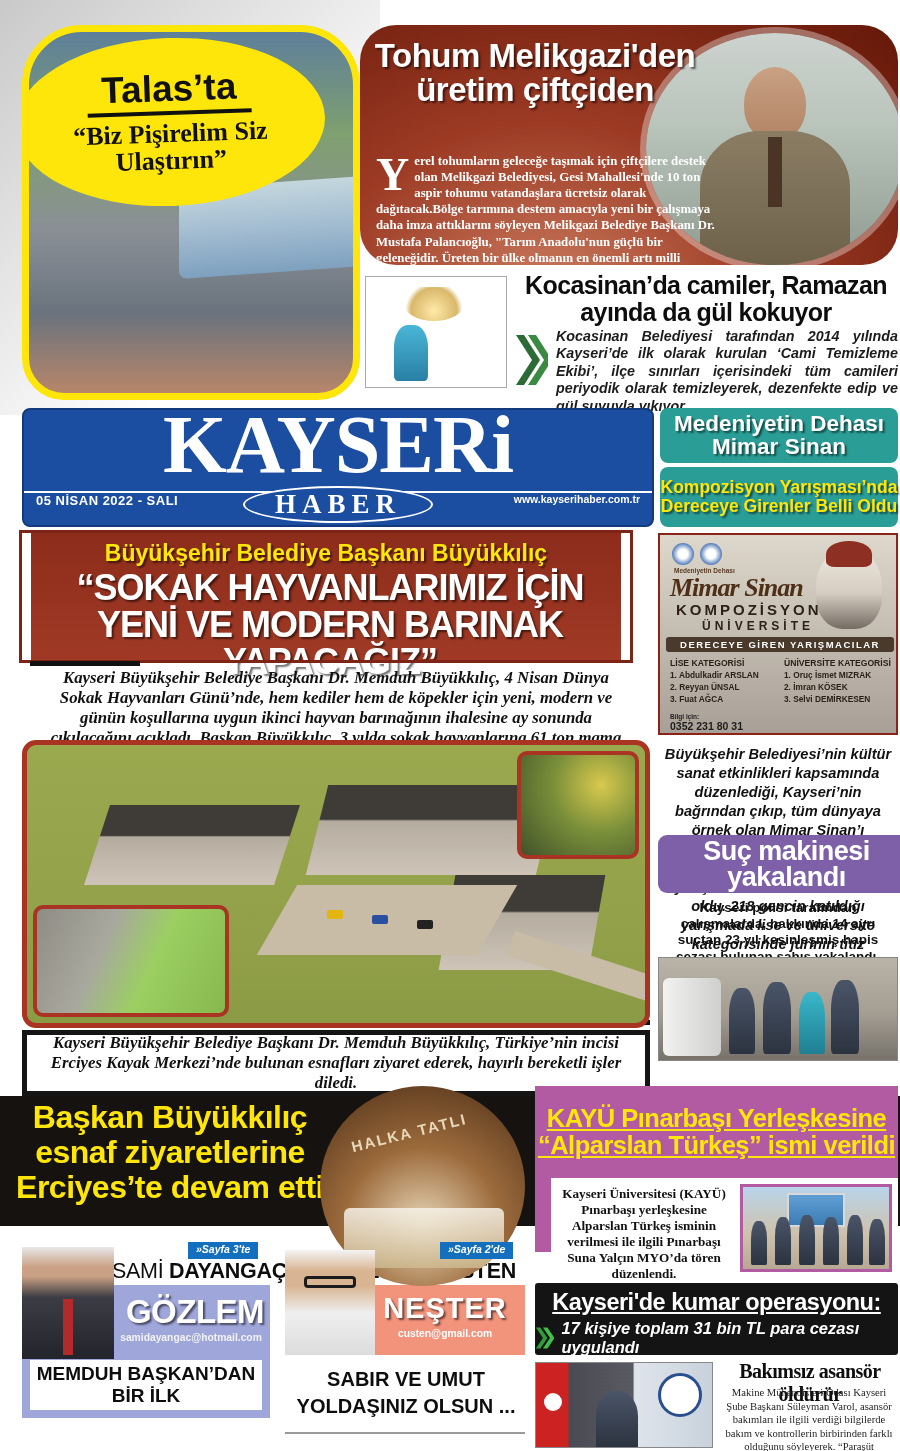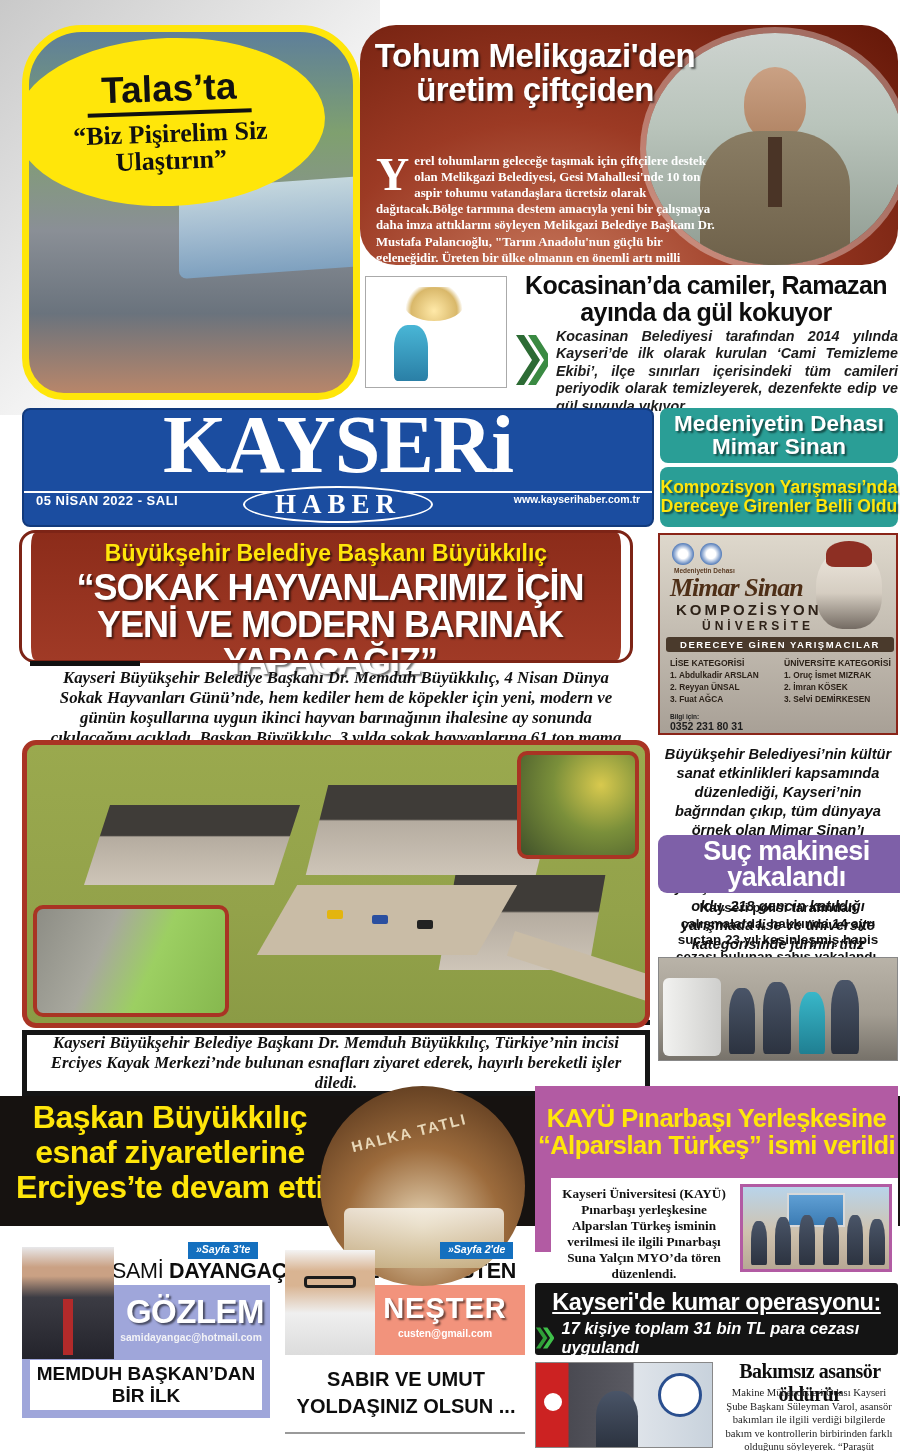--- a/index.html
+++ b/index.html
@@ -66,21 +66,21 @@
 
   .teal-box{background:var(--teal,#2a9e96);border-radius:8px;display:flex;align-items:center;justify-content:center;}
   #mimar-banner1{left:660px;top:408px;width:238px;height:55px;}
   #mimar-banner1 div{color:#fff;font-weight:800;font-size:22.5px;line-height:1.02;text-align:center;}
   #mimar-banner2{left:660px;top:467px;width:238px;height:60px;}
   #mimar-banner2 div{color:var(--yellow,#ffe60a);font-weight:800;font-size:17.5px;line-height:1.1;text-align:center;}
 
   
   #main-head-box{left:22px;top:533px;width:608px;height:127px;
     background:linear-gradient(180deg,#8c2c1a,#a03a26);border-left:9px solid #fff;border-right:9px solid #fff;
-    outline:3px solid #7d2416;border-radius:13px;}
+    outline:3px solid #7d2416;}
   #main-kicker{margin-top:7px;color:var(--yellow,#ffe60a);font-weight:800;font-size:23px;text-align:center;}
   #main-headline{color:#fff;font-weight:900;font-size:36px;line-height:1.03;text-align:center;letter-spacing:-1px;margin-top:2px;margin-left:8px;}
   #main-body{left:40px;top:668px;width:592px;font-family:"Liberation Serif",serif;font-style:italic;font-weight:700;
     font-size:16.8px;line-height:1.2;color:#111;text-align:center;}
   .rule{background:#111;height:5px;}
   #rule-tl{left:30px;top:661px;width:110px;}
   #rule-br{left:540px;top:1020px;width:110px;}
 
   #aerial{left:22px;top:740px;width:628px;height:288px;border:5px solid #a93424;border-radius:14px;overflow:hidden;
     background:linear-gradient(180deg,#9aa94e 0%,#93a24a 60%,#8b9b45 100%);}
@@ -132,21 +132,21 @@
     line-height:1.1;text-align:center;letter-spacing:-.5px;}
   #shop-circle{left:320px;top:1086px;width:205px;height:200px;border-radius:50%;overflow:hidden;z-index:5;
     background:radial-gradient(circle at 50% 70%,#e8d7b8 0%,#9c6b3c 45%,#4a2c16 100%);}
   #shop-sign{position:absolute;left:30px;top:38px;transform:rotate(-14deg);color:#f3e6c8;font-weight:800;font-size:15px;letter-spacing:2px;opacity:.9;}
   .shop-case{position:absolute;left:24px;bottom:18px;width:160px;height:60px;border-radius:6px;
     background:linear-gradient(180deg,#f7f3ea,#cdb98f);opacity:.85;}
 
   
   #kayu-box{left:535px;top:1086px;width:363px;height:92px;background:var(--magenta,#b25ba3);
     display:flex;align-items:center;justify-content:center;z-index:4;}
-  #kayu-box div{color:var(--yellow,#ffe60a);font-weight:800;font-size:25.5px;line-height:1.06;text-align:center;letter-spacing:-.5px;}
+  #kayu-box div{color:var(--yellow,#ffe60a);font-weight:800;font-size:25.5px;line-height:1.06;text-align:center;letter-spacing:-.5px;text-decoration:underline;}
   #kayu-white{left:535px;top:1178px;width:363px;height:100px;background:#fff;z-index:4;}
   #kayu-bar{left:535px;top:1178px;width:16px;height:74px;background:var(--magenta,#b25ba3);z-index:5;}
   #kayu-body{left:558px;top:1186px;width:172px;font-family:"Liberation Serif",serif;font-weight:700;font-size:13.2px;
     line-height:1.22;color:#111;text-align:center;z-index:5;}
   #kayu-photo{left:740px;top:1184px;width:152px;height:88px;border:3px solid var(--magenta,#b25ba3);z-index:5;
     background:linear-gradient(180deg,#b9d4ea 0%,#cfc2ae 55%,#b7a894 100%);}
   .kayu-sign{position:absolute;left:44px;top:6px;width:58px;height:34px;background:linear-gradient(180deg,#5f9fd4,#3c7cb4);border:2px solid #d9d9d9;}
 
   
   .page-tag{height:17px;background:#1470bf;color:#fff;font-style:italic;font-weight:700;font-size:10.5px;

